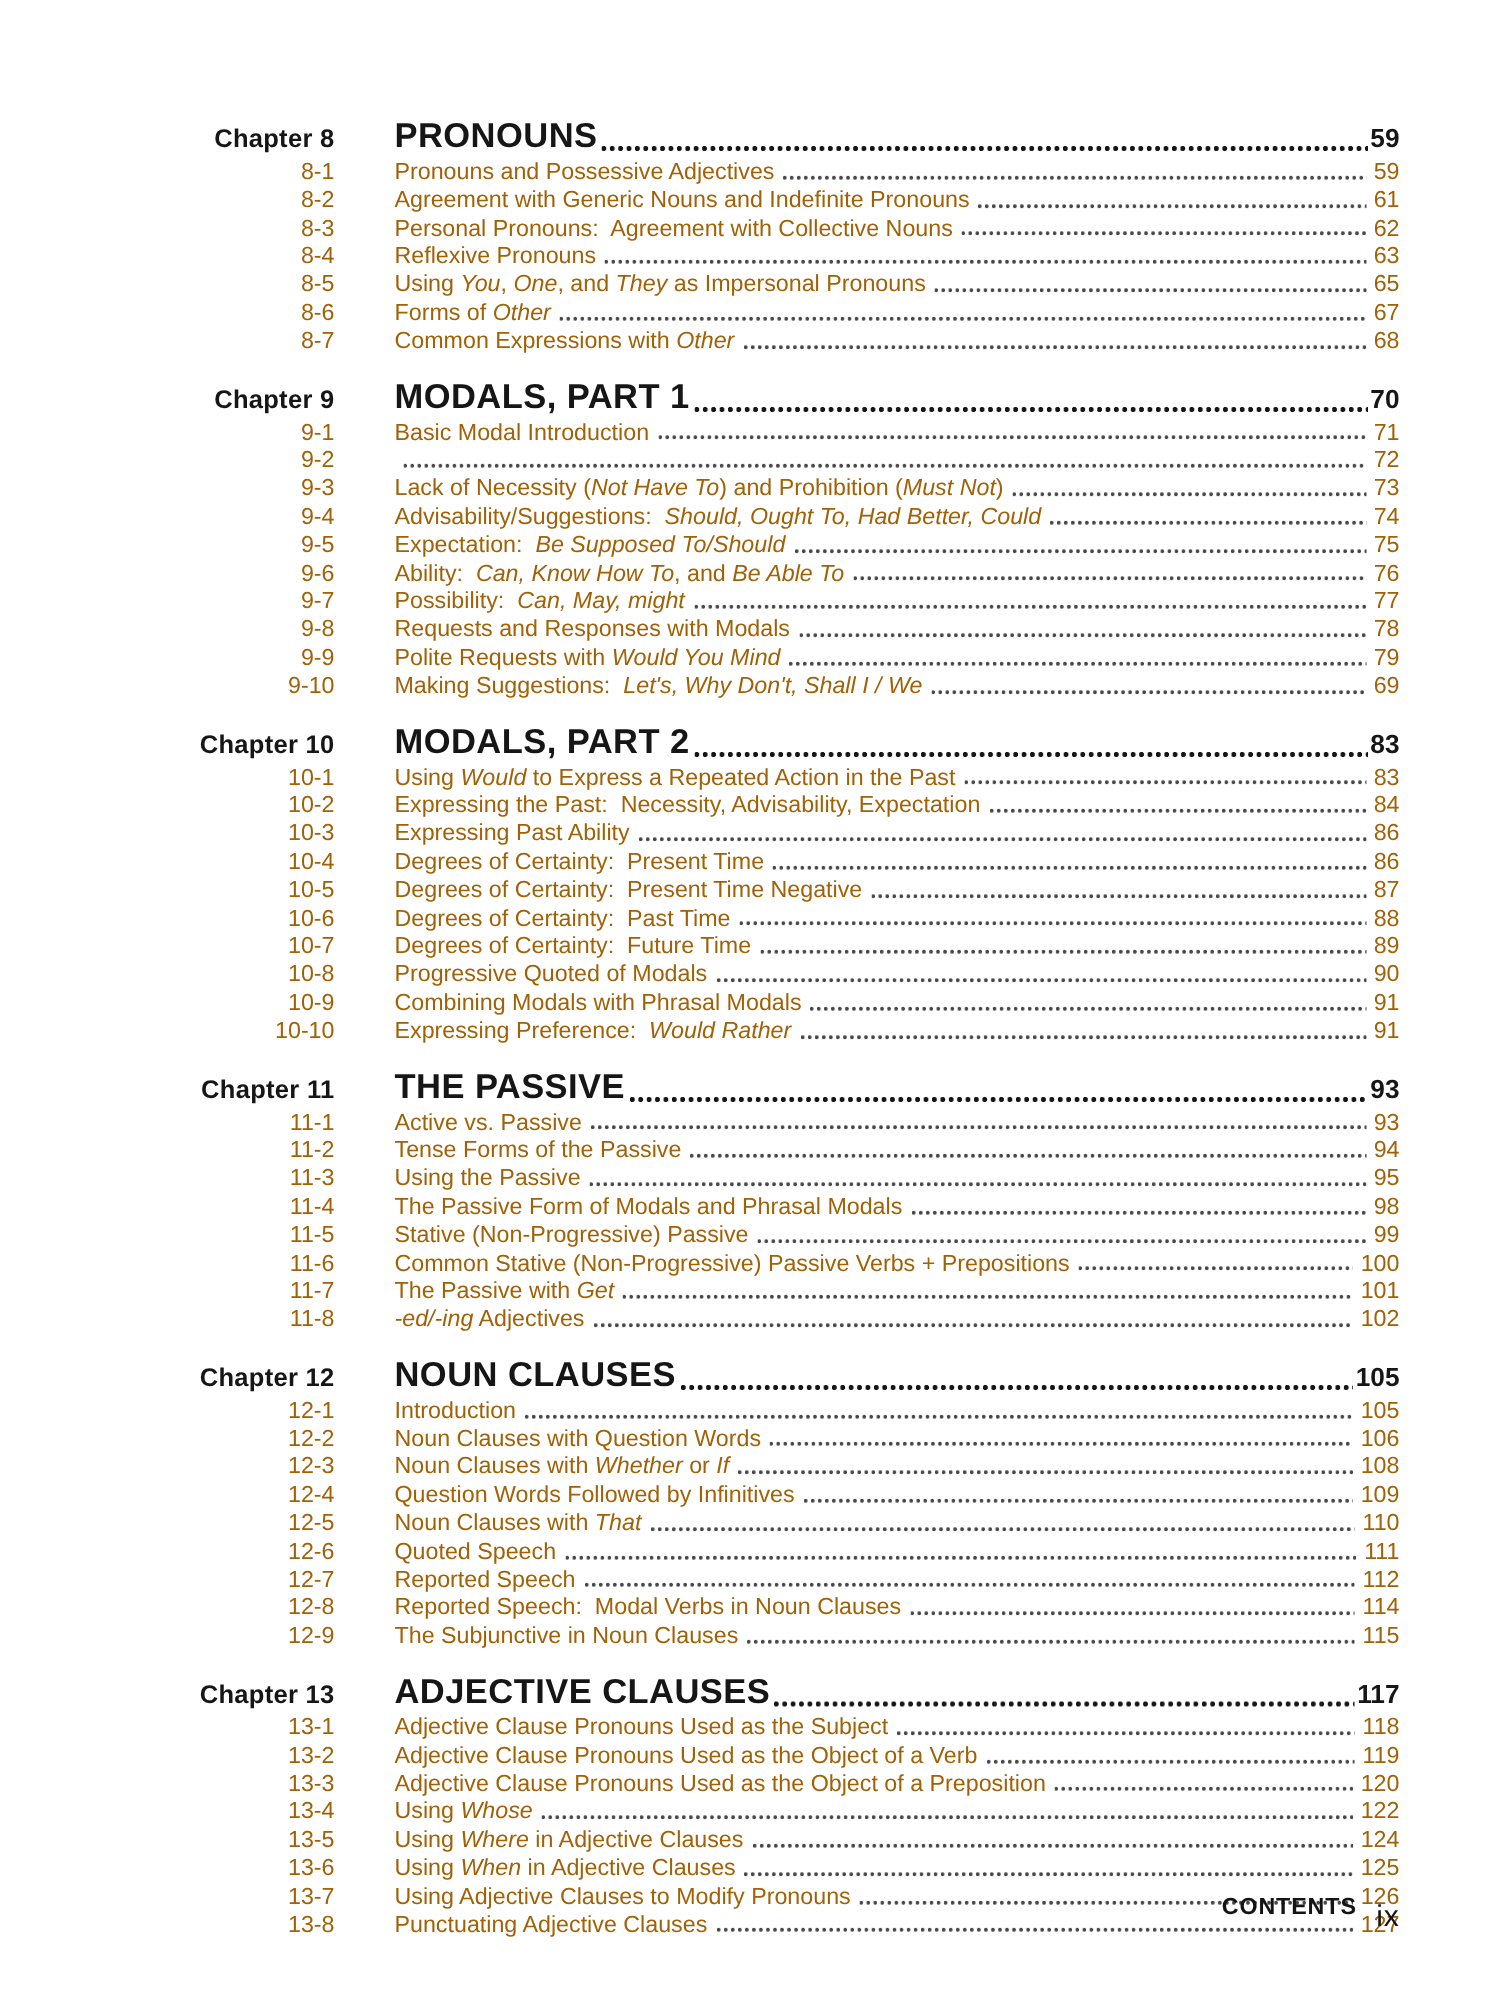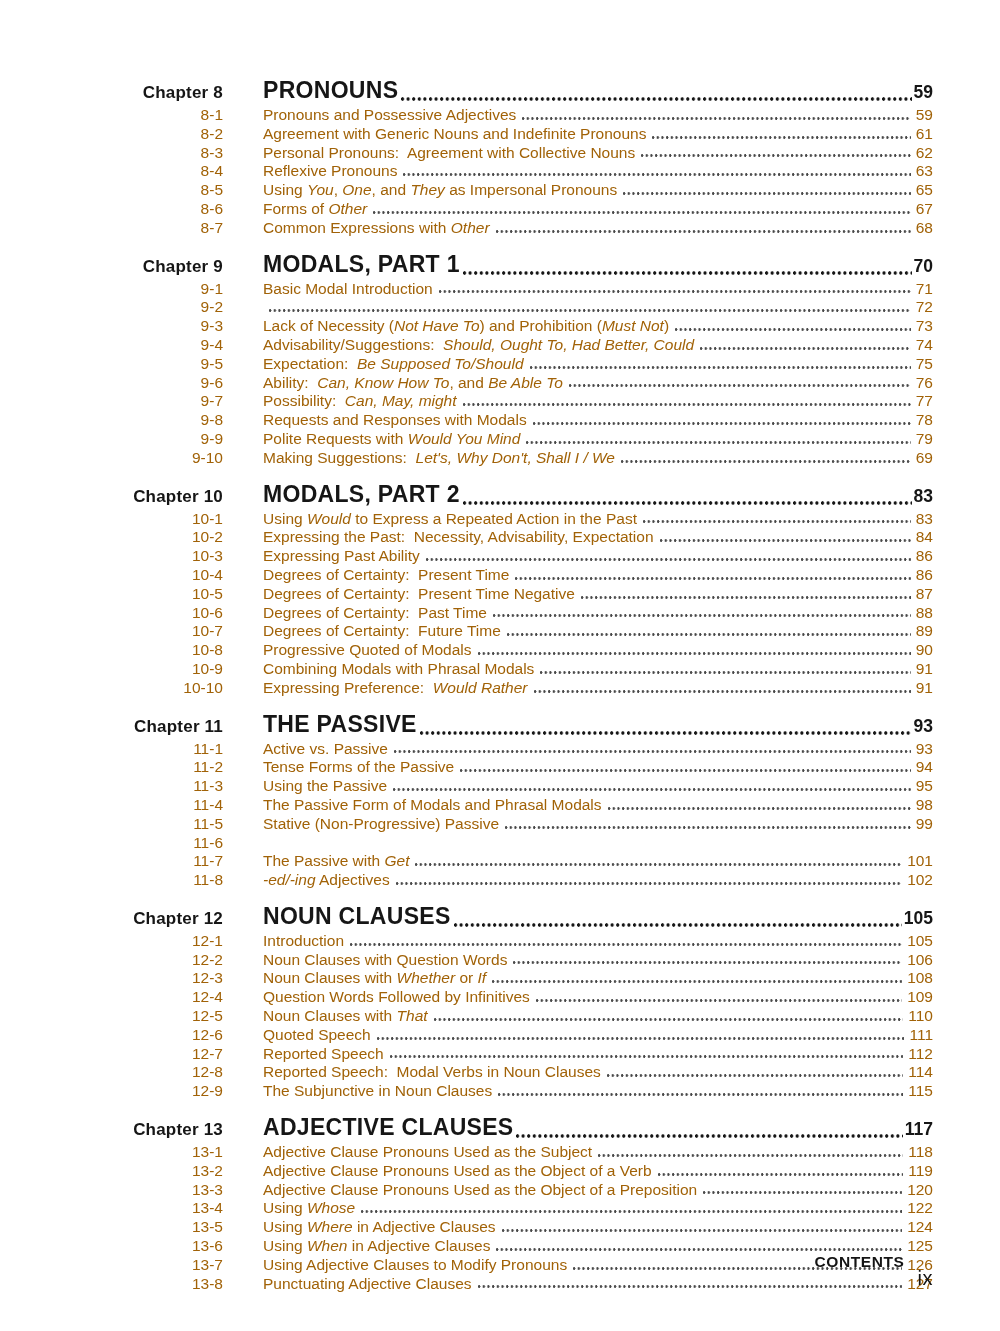--- a/index.html
+++ b/index.html
@@ -30,21 +30,21 @@
     align-self:flex-end;margin:0 5px 4px 6px;
     background-image:radial-gradient(circle at 1.1px 2.5px,#474747 1.05px,rgba(255,255,255,0) 1.5px);
     background-size:4.7px 5px;background-repeat:repeat-x;
   }
   .leader-bold{
     height:6px;margin:0 2px 3px 3px;
     background-image:radial-gradient(circle at 1.5px 3px,#161616 1.45px,rgba(255,255,255,0) 1.95px);
     background-size:5.6px 6px;
   }
   
-  .footer{position:absolute;top:1253px;right:67px;display:flex;align-items:flex-start;color:#141414;}
+  .footer{position:absolute;top:1253px;right:67px;display:flex;align-items:center;color:#141414;}
   .footer-label{font-weight:700;font-size:15.5px;letter-spacing:.6px;}
   .footer-page{font-size:20px;margin-left:13px;letter-spacing:.5px;margin-top:14px;}
   i{font-style:italic;}
 </style>
 </head>
 <body>
 
 <div class="page">
   <div id="toc">
       <section class="chapter">
@@ -336,20 +336,25 @@
         <div class="row sec-row">
           <span class="sec-num">11-5</span>
           <div class="entry">
             <span class="sec-title"><span>Stative (Non-Progressive) Passive</span></span>
             <span class="leader"></span>
             <span class="sec-page">99</span>
           </div>
         </div>
         <div class="row sec-row">
           <span class="sec-num">11-6</span>
+          <div class="entry">
+            <span class="sec-title"><span>Common Stative (Non-Progressive) Passive Verbs + Prepositions</span></span>
+            <span class="leader"></span>
+            <span class="sec-page">100</span>
+          </div>
         </div>
         <div class="row sec-row">
           <span class="sec-num">11-7</span>
           <div class="entry">
             <span class="sec-title"><span>The Passive with </span><i>Get</i></span>
             <span class="leader"></span>
             <span class="sec-page">101</span>
           </div>
         </div>
         <div class="row sec-row">

